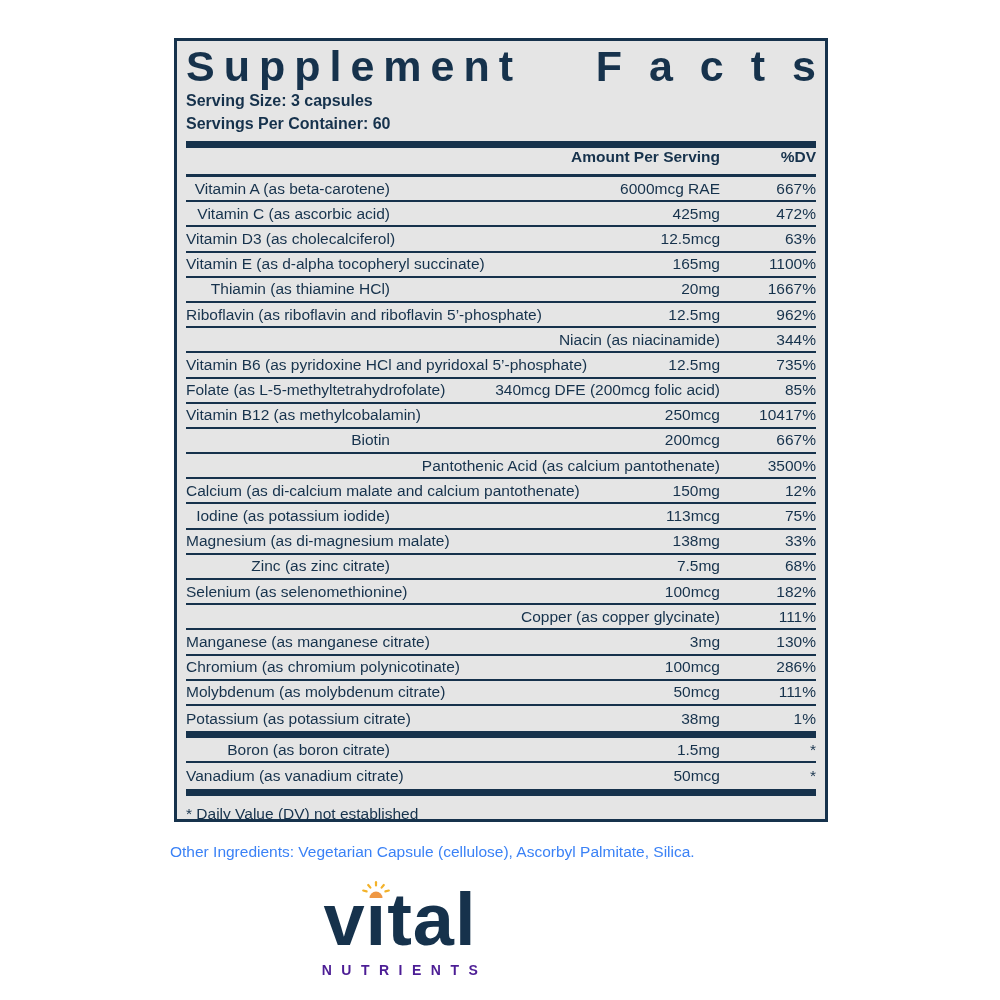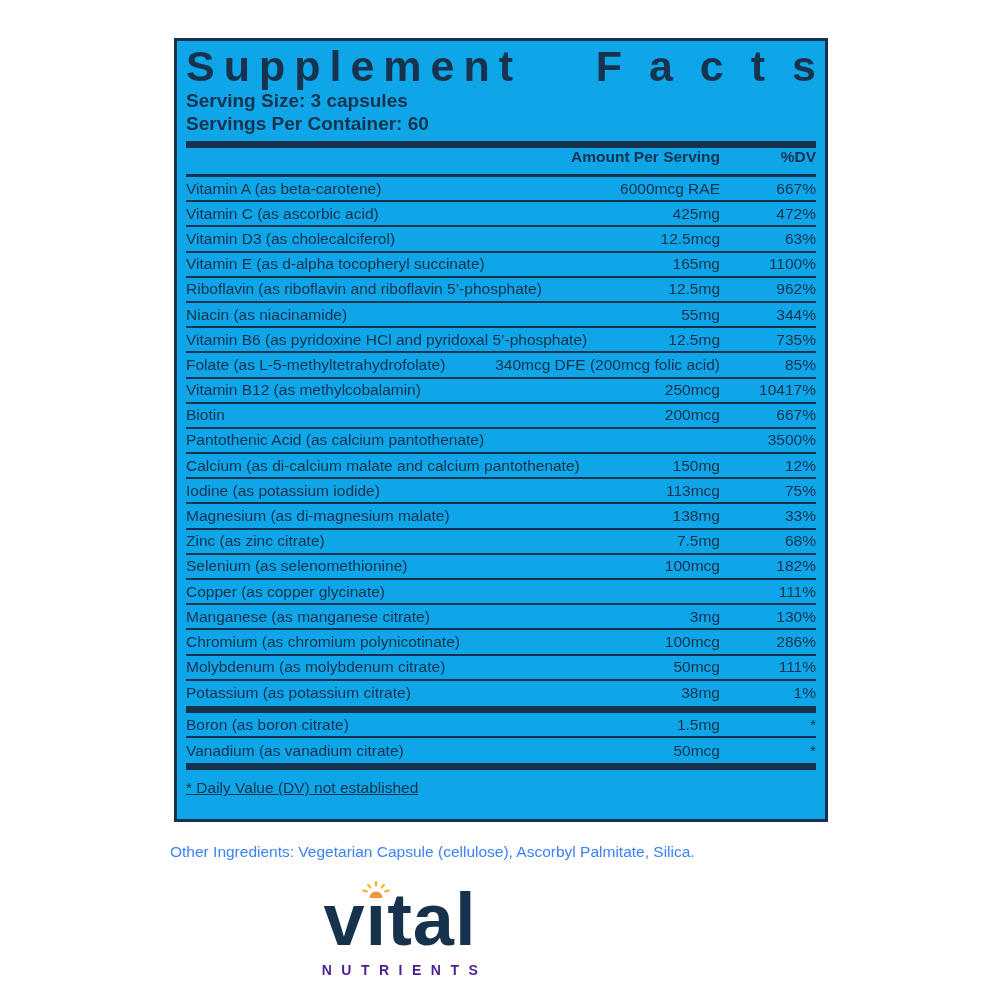--- a/index.html
+++ b/index.html
@@ -1,33 +1,33 @@
 <!DOCTYPE html>
 <html><head>
 <meta charset="utf-8">
 <style>
   html,body{margin:0;padding:0;background:#ffffff;}
   body{width:1000px;height:1000px;position:relative;font-family:"Liberation Sans",sans-serif;color:#16324c;}
   .sheet{
     position:absolute;left:174px;top:38px;width:654px;height:784px;
-    border:3px solid #16324c;box-sizing:border-box;background:#0ea5e9;
+    border:3px solid #16324c;box-sizing:border-box;background:#e5e5e5;
     padding:0 9px;
   }
   .title-row{display:flex;justify-content:space-between;align-items:flex-start;
     font-weight:bold;font-size:43px;line-height:46px;margin-top:2px;white-space:nowrap;}
   .t1{letter-spacing:9px;}
   .t2{letter-spacing:27px;margin-right:-27px;}
-  .serving{font-weight:bold;font-size:19px;line-height:23px;}
+  .serving{font-weight:bold;font-size:16px;line-height:23px;}
   .bar{height:7px;background:#16324c;}
   .bar-top{margin-top:6px;}
   .hdr-row{display:flex;align-items:flex-start;height:26px;font-weight:bold;font-size:15.5px;
     border-bottom:3px solid #16324c;white-space:nowrap;}
   .row{display:flex;align-items:center;height:25.2px;font-size:15.5px;
     border-bottom:2px solid #16324c;white-space:nowrap;box-sizing:border-box;}
-  .cell-name{flex:1 1 auto;min-width:0;overflow:visible;text-align:left;}
+  .cell-name{flex:1 1 auto;min-width:0;overflow:visible;text-align:right;}
   .cell-amount{flex:0 0 330px;text-align:right;}
   .cell-dv{flex:0 0 96px;text-align:right;}
   .rows-main .row:last-child,.rows-extra .row:last-child{border-bottom:none;}
   .footnote{font-size:15.5px;margin-top:9px;text-decoration:underline;}
   .other-ing{position:absolute;left:170px;top:843px;font-size:15.5px;color:#3b82f6;white-space:nowrap;}
   .logo{position:absolute;left:0;top:880px;width:800px;text-align:center;}
   .wordmark{display:inline-block;position:relative;font-weight:bold;font-size:74px;
     line-height:80px;letter-spacing:1px;color:#16324c;}
   .i-wrap{position:relative;display:inline-block;}
   .sun{position:absolute;left:50%;transform:translateX(-50%);top:1px;width:30px;height:17px;}
@@ -68,27 +68,31 @@
         <span class="cell-name">Vitamin D3 (as cholecalciferol)</span>
         <span class="cell-amount">12.5mcg</span>
         <span class="cell-dv">63%</span>
       </div>
       <div class="row">
         <span class="cell-name">Vitamin E (as d-alpha tocopheryl succinate)</span>
         <span class="cell-amount">165mg</span>
         <span class="cell-dv">1100%</span>
       </div>
       <div class="row">
+        <span class="cell-name">Thiamin (as thiamine HCl)</span>
+        <span class="cell-amount">20mg</span>
+        <span class="cell-dv">1667%</span>
+      </div>
+      <div class="row">
         <span class="cell-name">Riboflavin (as riboflavin and riboflavin 5’-phosphate)</span>
         <span class="cell-amount">12.5mg</span>
         <span class="cell-dv">962%</span>
       </div>
       <div class="row">
         <span class="cell-name">Niacin (as niacinamide)</span>
-        <span class="cell-amount">55mg</span>
         <span class="cell-dv">344%</span>
       </div>
       <div class="row">
         <span class="cell-name">Vitamin B6 (as pyridoxine HCl and pyridoxal 5’-phosphate)</span>
         <span class="cell-amount">12.5mg</span>
         <span class="cell-dv">735%</span>
       </div>
       <div class="row">
         <span class="cell-name">Folate (as L-5-methyltetrahydrofolate)</span>
         <span class="cell-amount">340mcg DFE (200mcg folic acid)</span>

